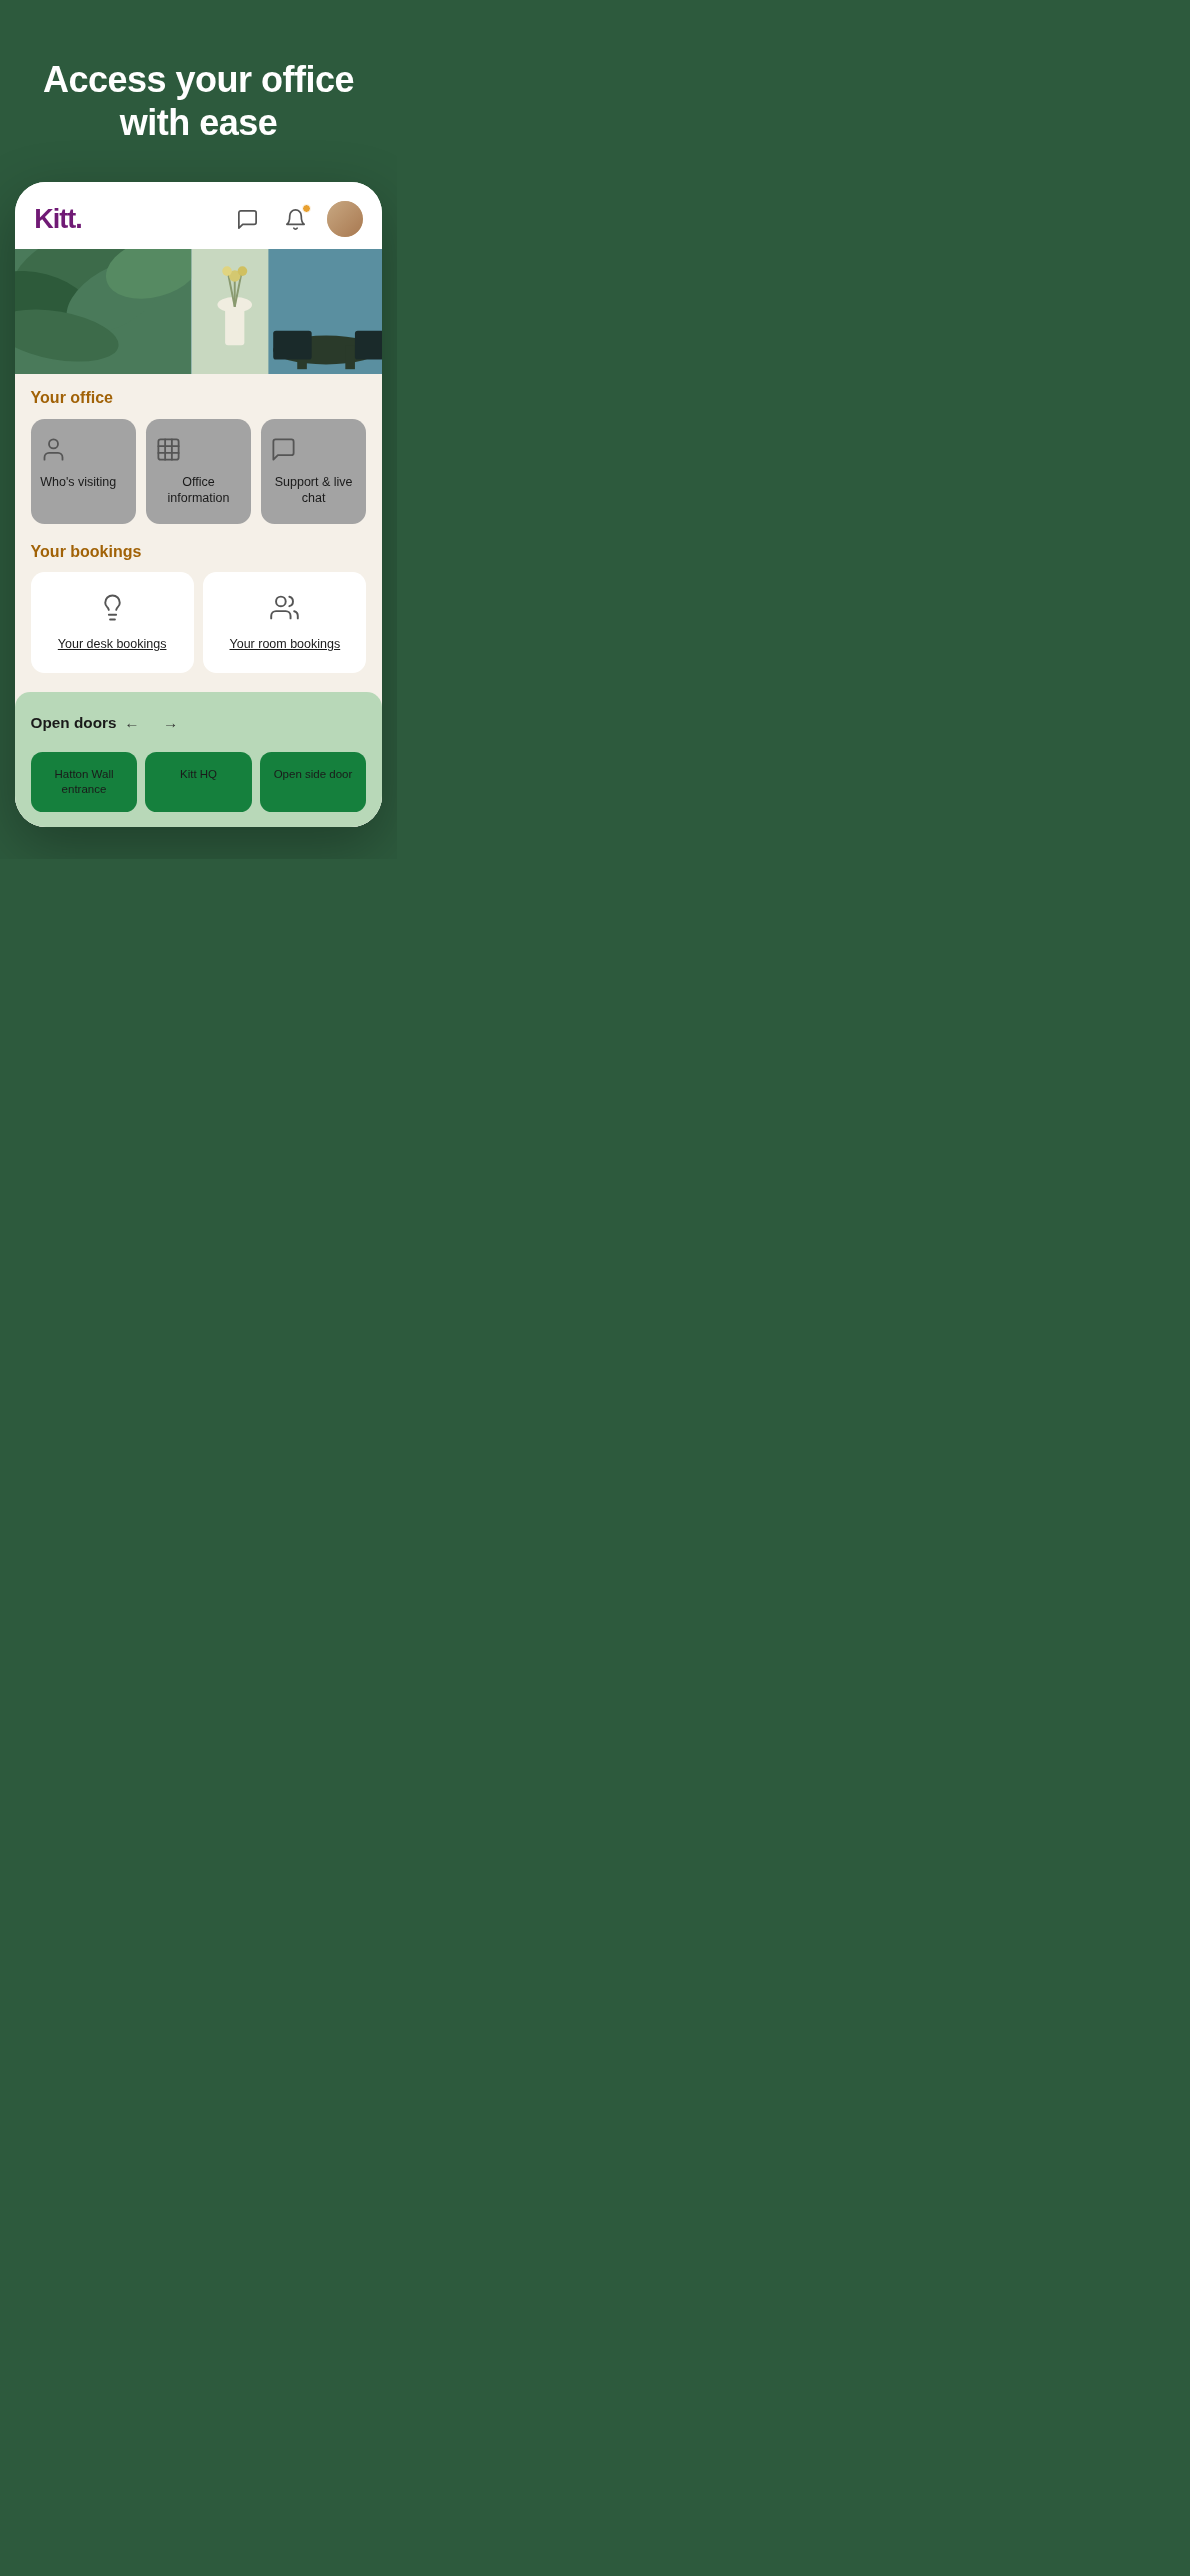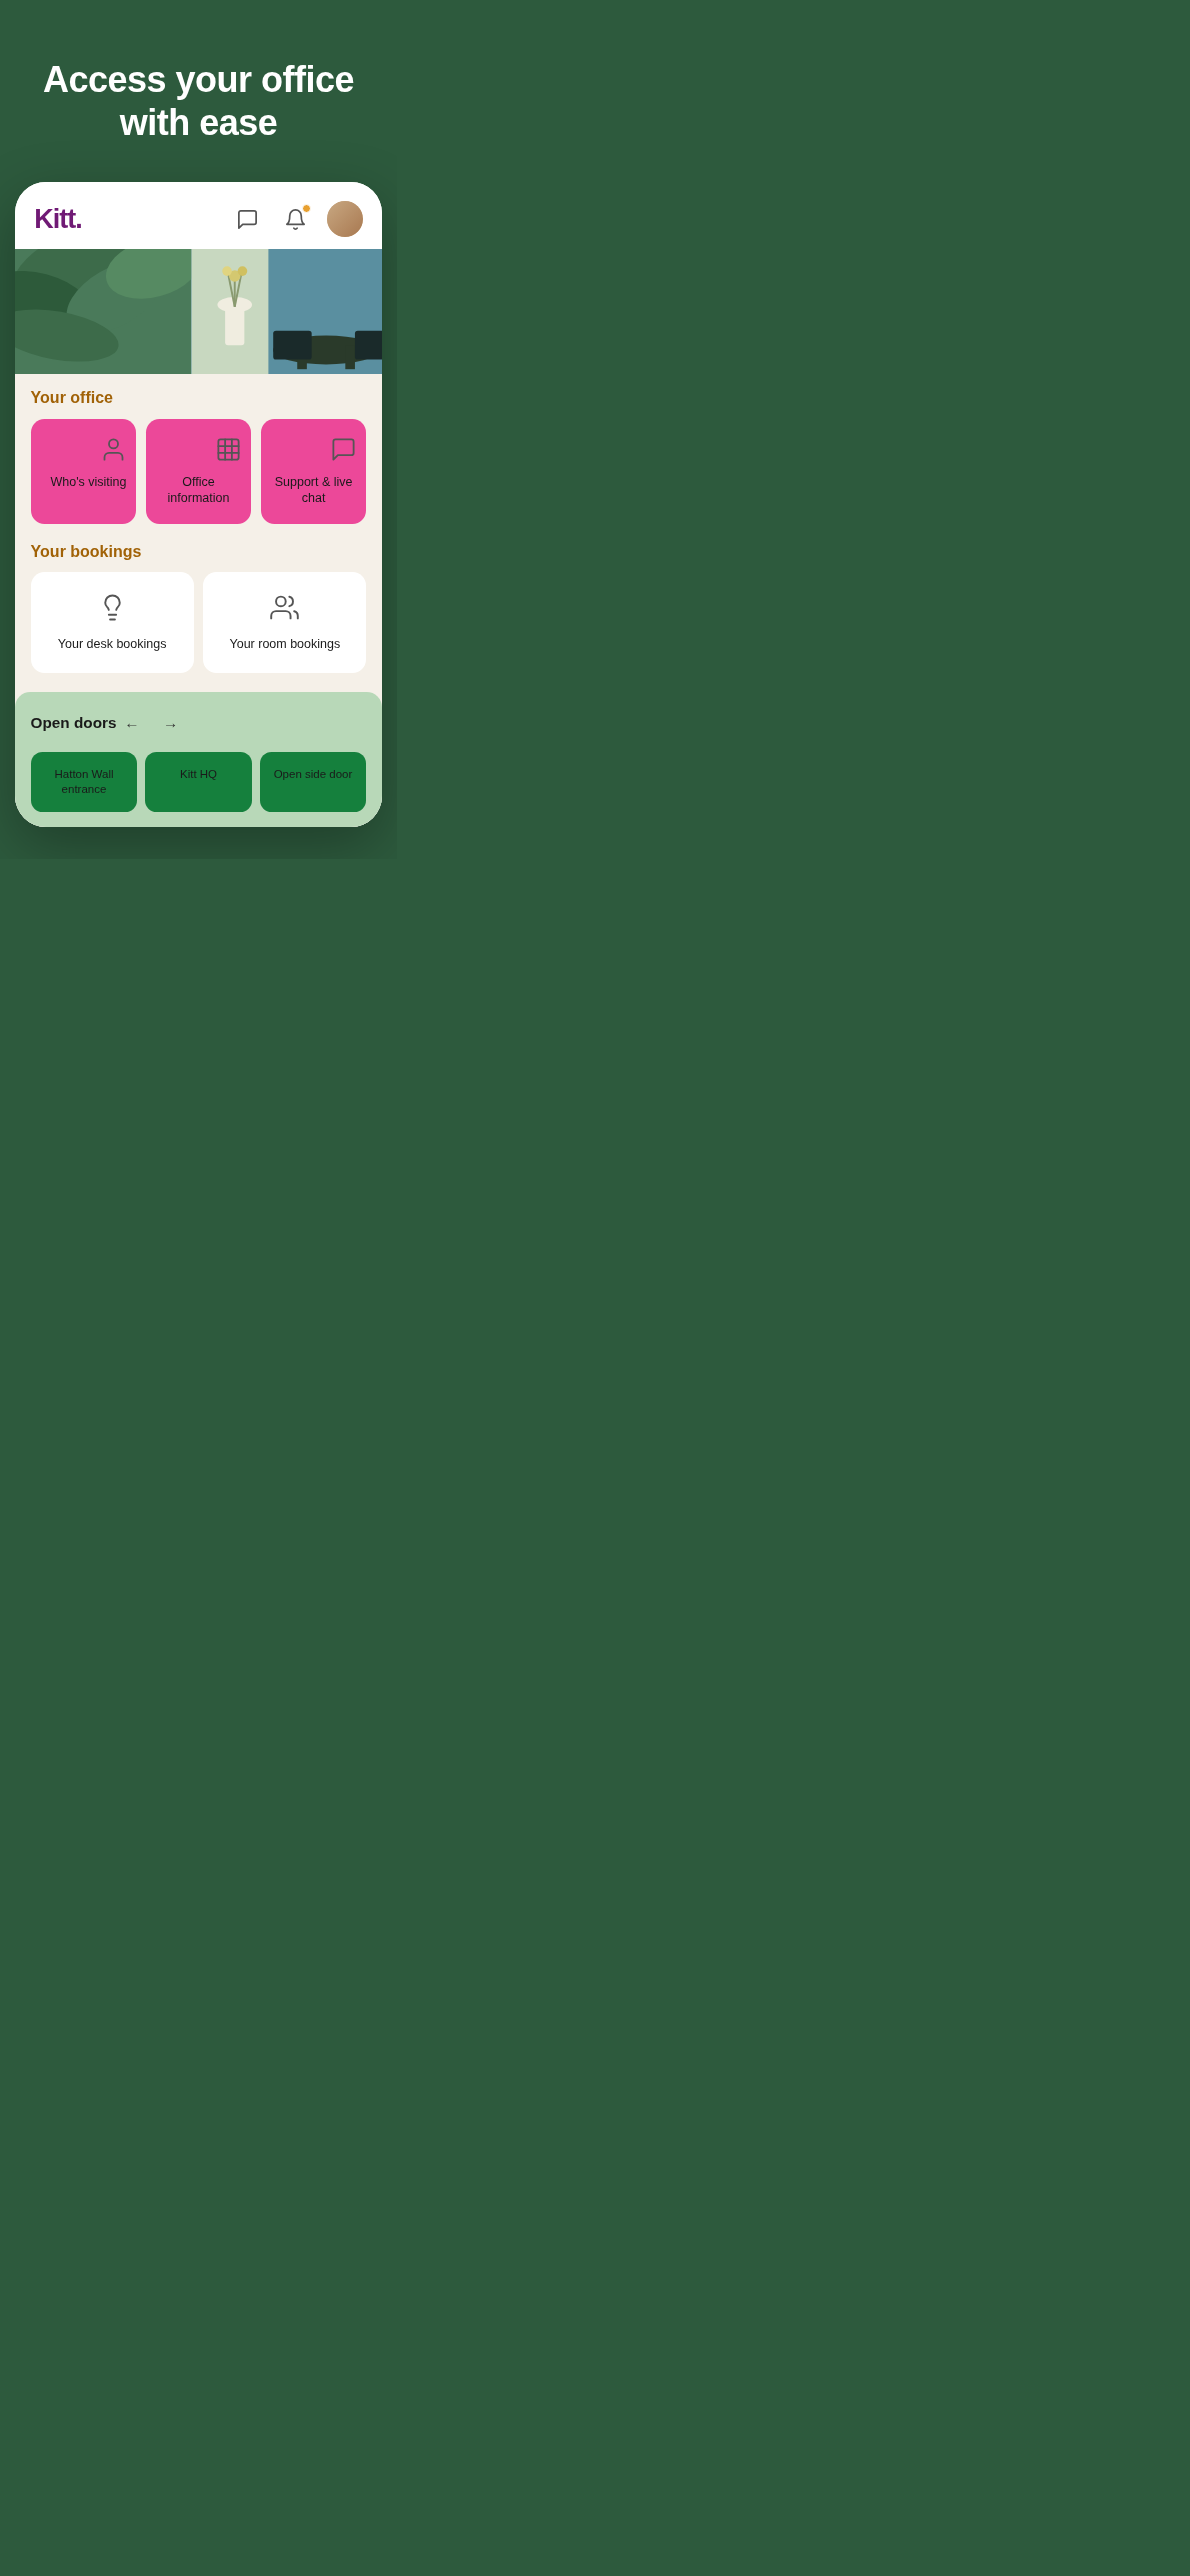--- a/index.html
+++ b/index.html
@@ -161,26 +161,26 @@
 
     
     .quick-actions {
       display: grid;
       grid-template-columns: 1fr 1fr 1fr;
       gap: 9.6px;
       margin-bottom: 19px;
     }
 
     .action-card {
-      background: #ec4899;
+      background: #a3a3a3;
       border-radius: 13.4px;
       padding: 17px 9.6px;
       display: flex;
       flex-direction: column;
-      align-items: flex-end;
+      align-items: flex-start;
       gap: 11.5px;
       cursor: pointer;
     }
 
     .action-icon {
       color: #555;
       display: flex;
       align-items: center;
       justify-content: center;
     }
@@ -211,20 +211,21 @@
       gap: 13.4px;
       cursor: pointer;
     }
 
     .booking-label {
       font-size: 12.5px;
       color: #1a1a1a;
       text-align: center;
       font-weight: 500;
       line-height: 1.3;
+      text-decoration: underline;
     }
 
     
     .open-doors-section {
       background: #b8d8b8;
       border-radius: 15.3px 15.3px 0 0;
       padding: 15.3px;
       margin: 0 -15.3px -15.3px;
     }
 

